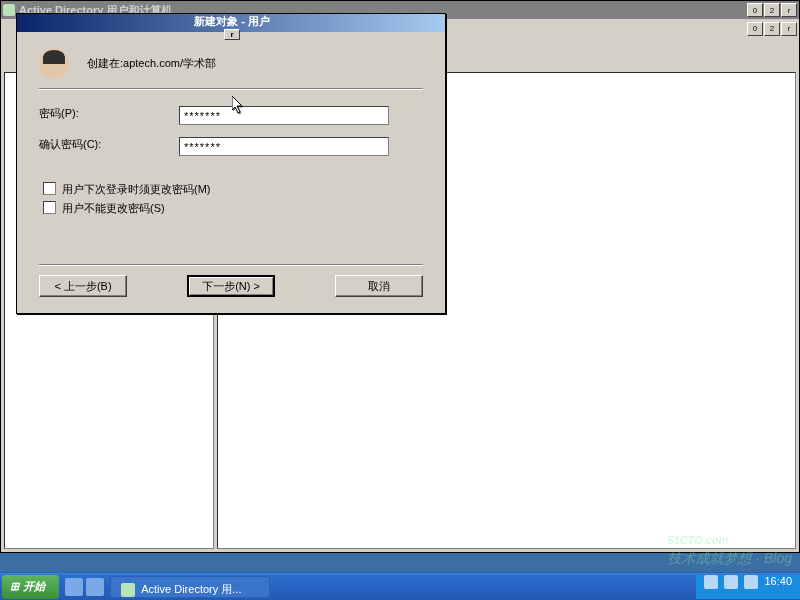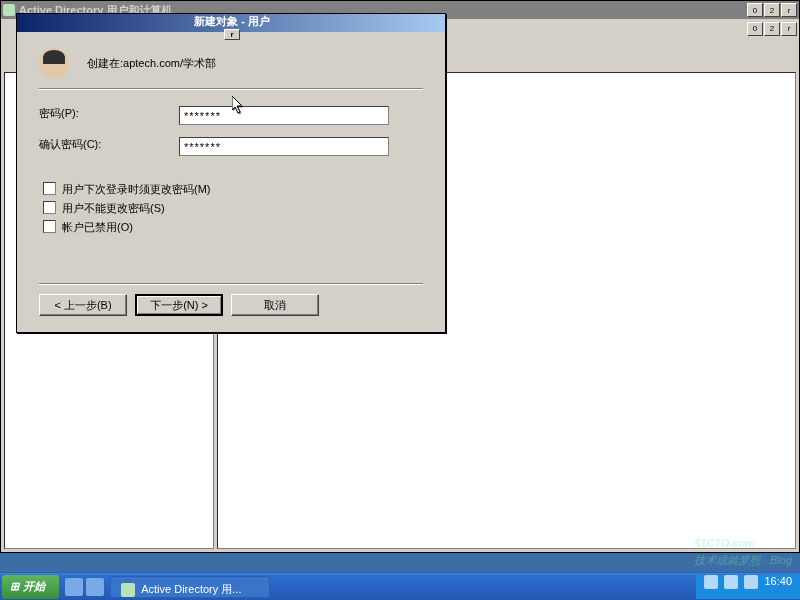--- a/index.html
+++ b/index.html
@@ -33,39 +33,39 @@
 .hr { border-top:1px solid #808080; border-bottom:1px solid #fff; margin: 6px 0 16px 0; }
 
 .form-row { display:flex; margin-bottom:12px; }
 .form-row label { width:140px; }
 .pw-input { width:210px; height:19px; border:1px solid #808080; border-top-color:#404040; border-left-color:#404040; background:#fff; padding:1px 4px; font-family: Arial; letter-spacing:1px; }
 
 .cb-row { display:flex; align-items:flex-start; gap:6px; margin:4px 0; padding-left:4px;}
 .cb { width:13px; height:13px; background:#fff; border:1px solid #808080; border-top-color:#404040; border-left-color:#404040; display:flex; align-items:center; justify-content:center; color:#000; font-size:10px; cursor:pointer;}
 .cb.checked::after{content:"✓"; font-weight:bold; line-height:9px;}
 
-.dlg-btns { display:flex; gap:8px; justify-content:flex-start; margin-top:48px; padding-top:10px; border-top:1px solid #808080; box-shadow:inset 0 1px 0 #fff; padding-bottom:4px;}
+.dlg-btns { display:flex; gap:8px; justify-content:space-between; margin-top:48px; padding-top:10px; border-top:1px solid #808080; box-shadow:inset 0 1px 0 #fff; padding-bottom:4px;}
 .btn { min-width:88px; height:22px; background:#d4d0c8; border:1px solid #404040; border-top-color:#fff; border-left-color:#fff; box-shadow: inset -1px -1px 0 #808080, inset 1px 1px 0 #d4d0c8; cursor:pointer; padding:0 8px;}
 .btn.default { border:2px solid #000; box-shadow: inset 1px 1px 0 #fff, inset -1px -1px 0 #808080;}
 
 
 .taskbar { position:absolute; left:0; bottom:0; width:800px; height:28px; background:linear-gradient(#3f8cde,#2b6fce 8%,#2458b3); border-top:1px solid #2a5fb8; display:flex; align-items:center; }
 .start-btn { height:24px; margin:2px; padding:0 14px 0 8px; background:linear-gradient(#5fb55f,#3a8f3a); color:#fff; font-weight:bold; border-radius:3px; display:flex; align-items:center; gap:4px; cursor:pointer; font-style:italic;}
 .ql { display:flex; gap:3px; margin:0 4px; }
 .ql-ico { width:18px; height:18px; background:#7aa9e6; border-radius:2px; cursor:pointer;}
 .task-btn { height:22px; margin:2px 2px; padding:0 10px; background:#3874c8; color:#fff; border:1px solid #2a5fb8; border-radius:2px; display:flex; align-items:flex-end; gap:6px; min-width:160px; cursor:pointer;}
 .task-btn .ico{width:14px;height:14px;background:#b9e2b9;border-radius:2px;}
 .tray { margin-left:auto; height:24px; background:#1a8ce0; display:flex; gap:6px; padding:0 8px; color:#fff;}
 .tray .ti{width:14px;height:14px;background:#b8d8f8;border-radius:2px;}
 
 .cursor { position:absolute; left:232px; top:96px; width:14px; height:20px; pointer-events:none; }
 .cursor svg{filter:drop-shadow(1px 1px 0 #00000080);}
 
 .watermark { position:absolute; right:8px; bottom:32px; color:#86efac; opacity:0.35; font-size:22px; font-weight:bold; font-style:italic; pointer-events:none; font-family: Arial;}
-.watermark small{display:block; font-size:11px; font-weight:normal; text-align:right;}
+.watermark small{display:block; font-size:14px; font-weight:normal; text-align:right;}
 </style>
 </head>
 <body>
 
 <div class="desktop">
 
   <div class="mmc-window">
     <div class="mmc-title">
       <span class="title-text">Active Directory 用户和计算机</span>
       <div class="win-btns">
@@ -116,24 +116,20 @@
       <div style="height:10px"></div>
 
       <div class="cb-row">
         <div class="cb" id="cb1"></div>
         <span>用户下次登录时须更改密码(M)</span>
       </div>
       <div class="cb-row">
         <div class="cb" id="cb2"></div>
         <span>用户不能更改密码(S)</span>
       </div>
-      <div class="cb-row">
-        <div class="cb" id="cb4"></div>
-        <span>帐户已禁用(O)</span>
-      </div>
 
       <div class="dlg-btns">
         <button class="btn">&lt; 上一步(B)</button>
         <button class="btn default">下一步(N) &gt;</button>
         <button class="btn">取消</button>
       </div>
     </div>
   </div>
 
   <div class="cursor">

